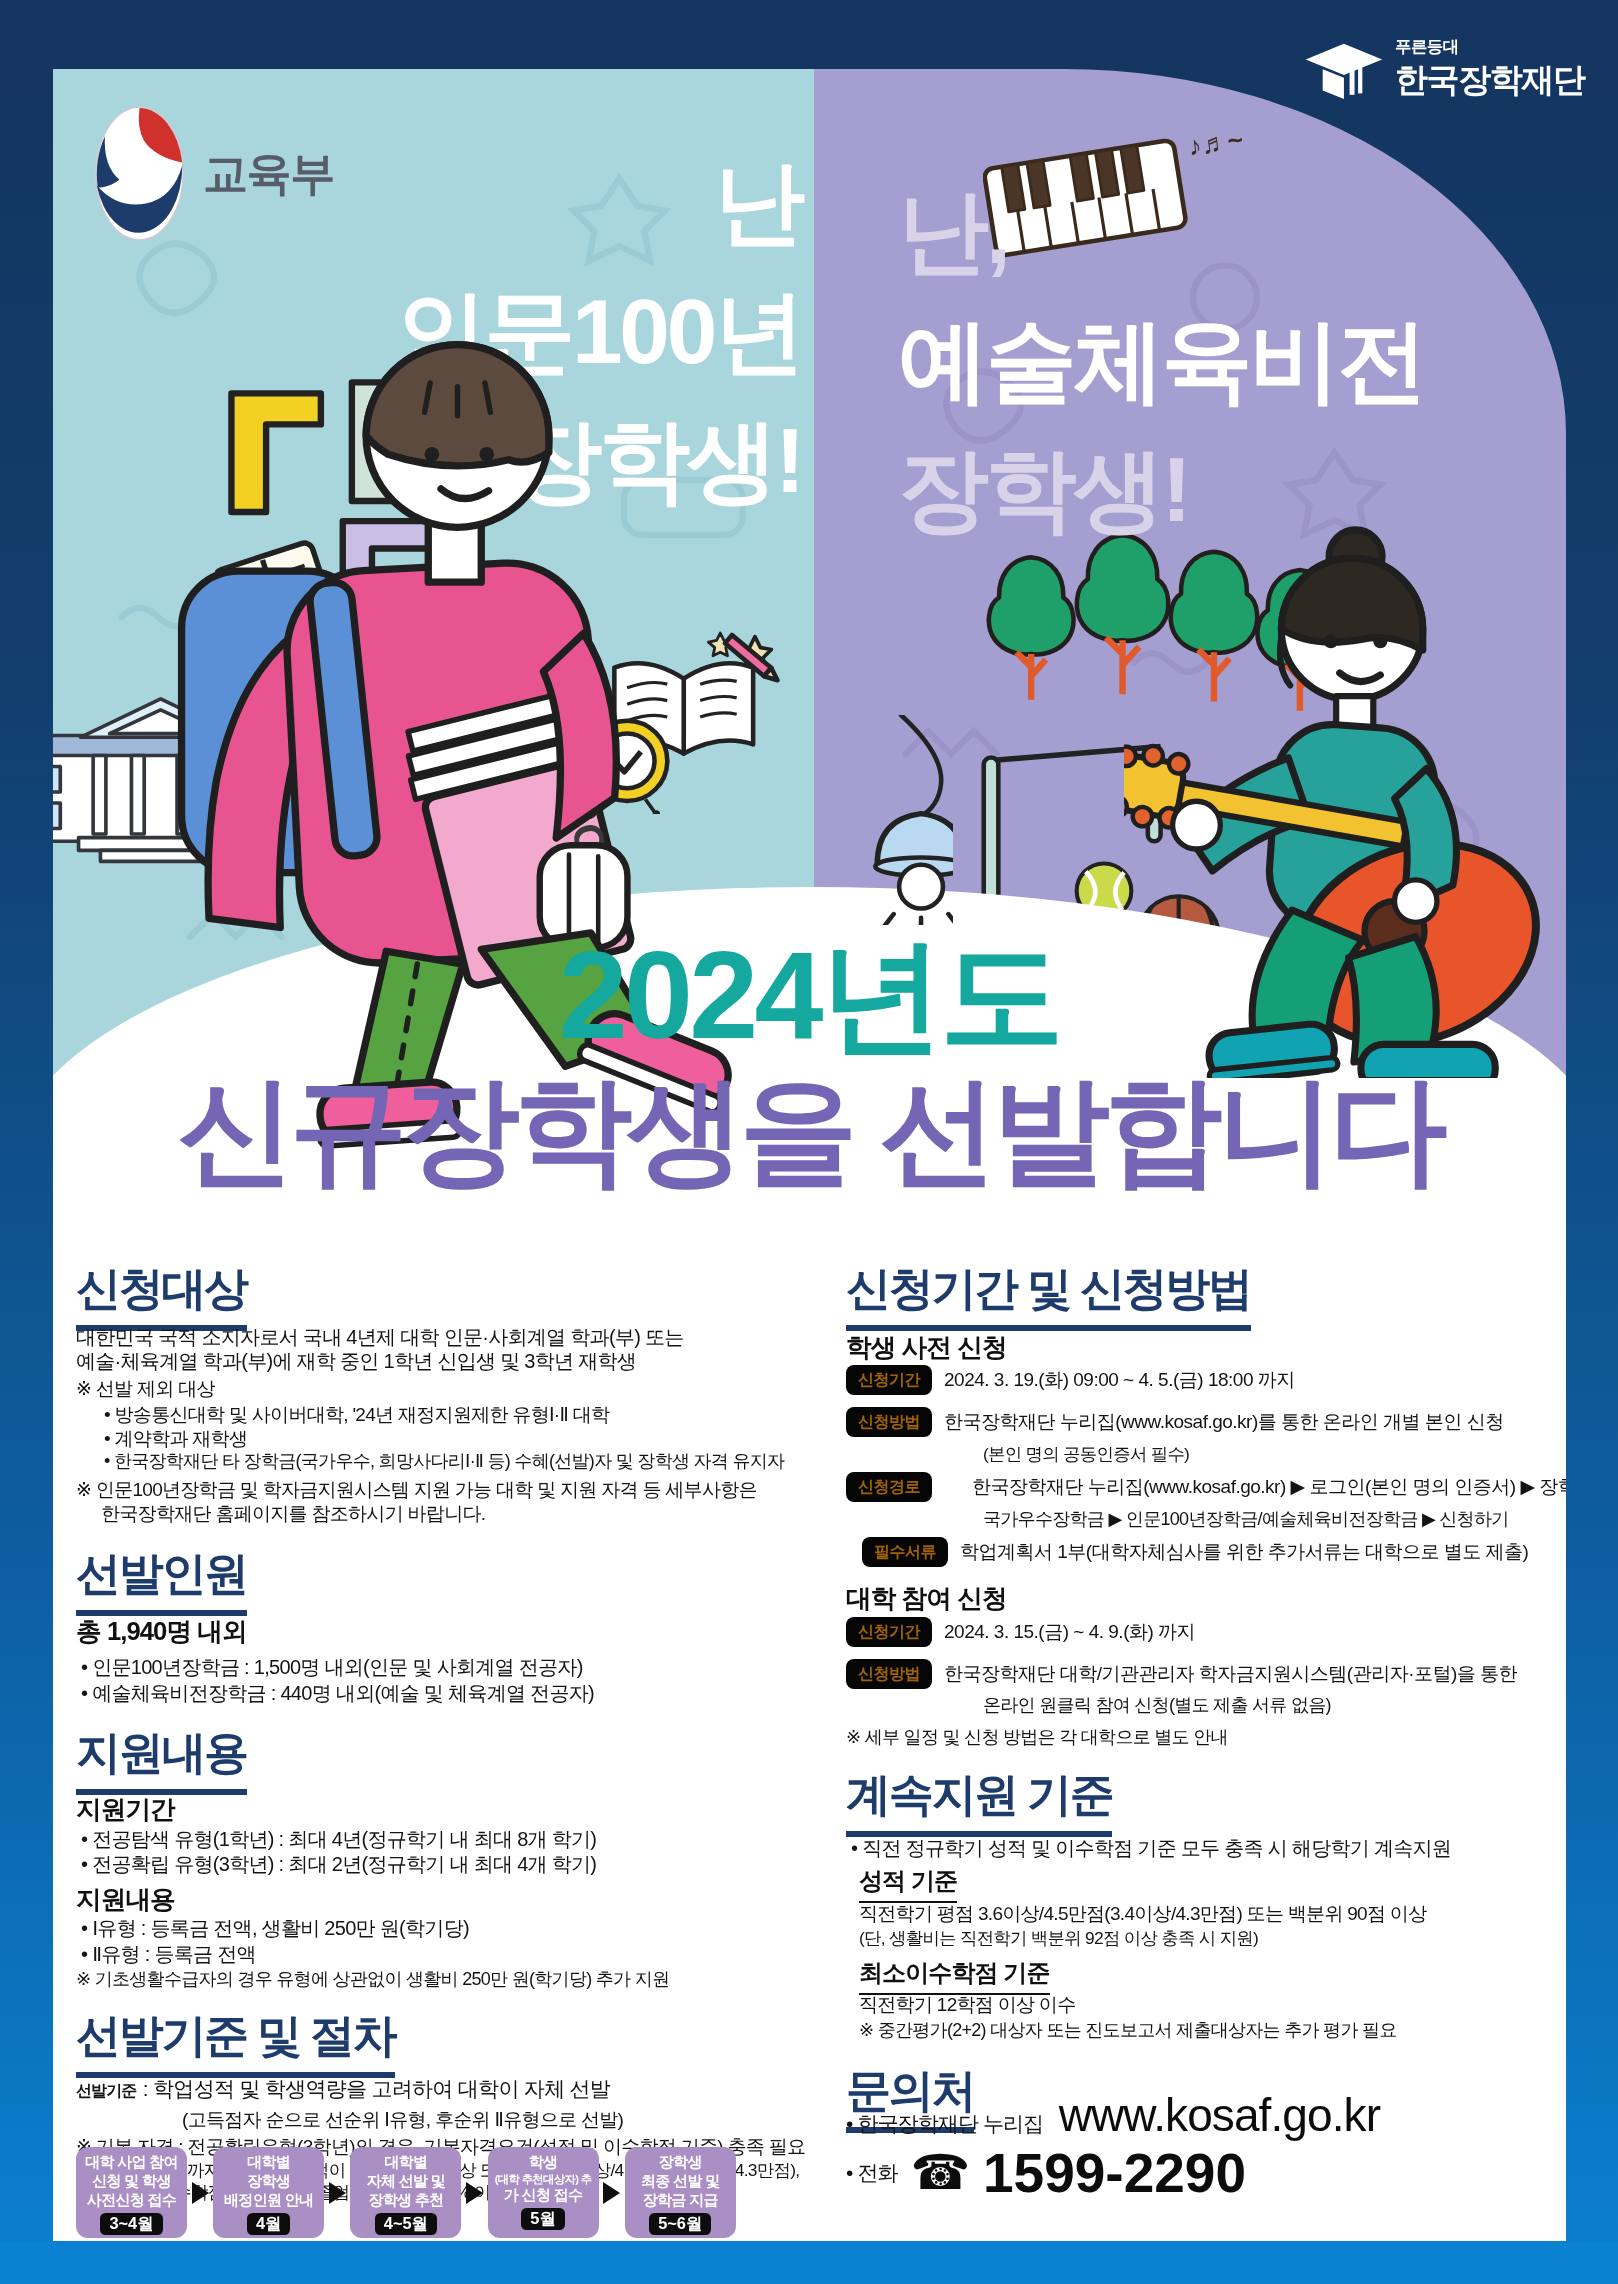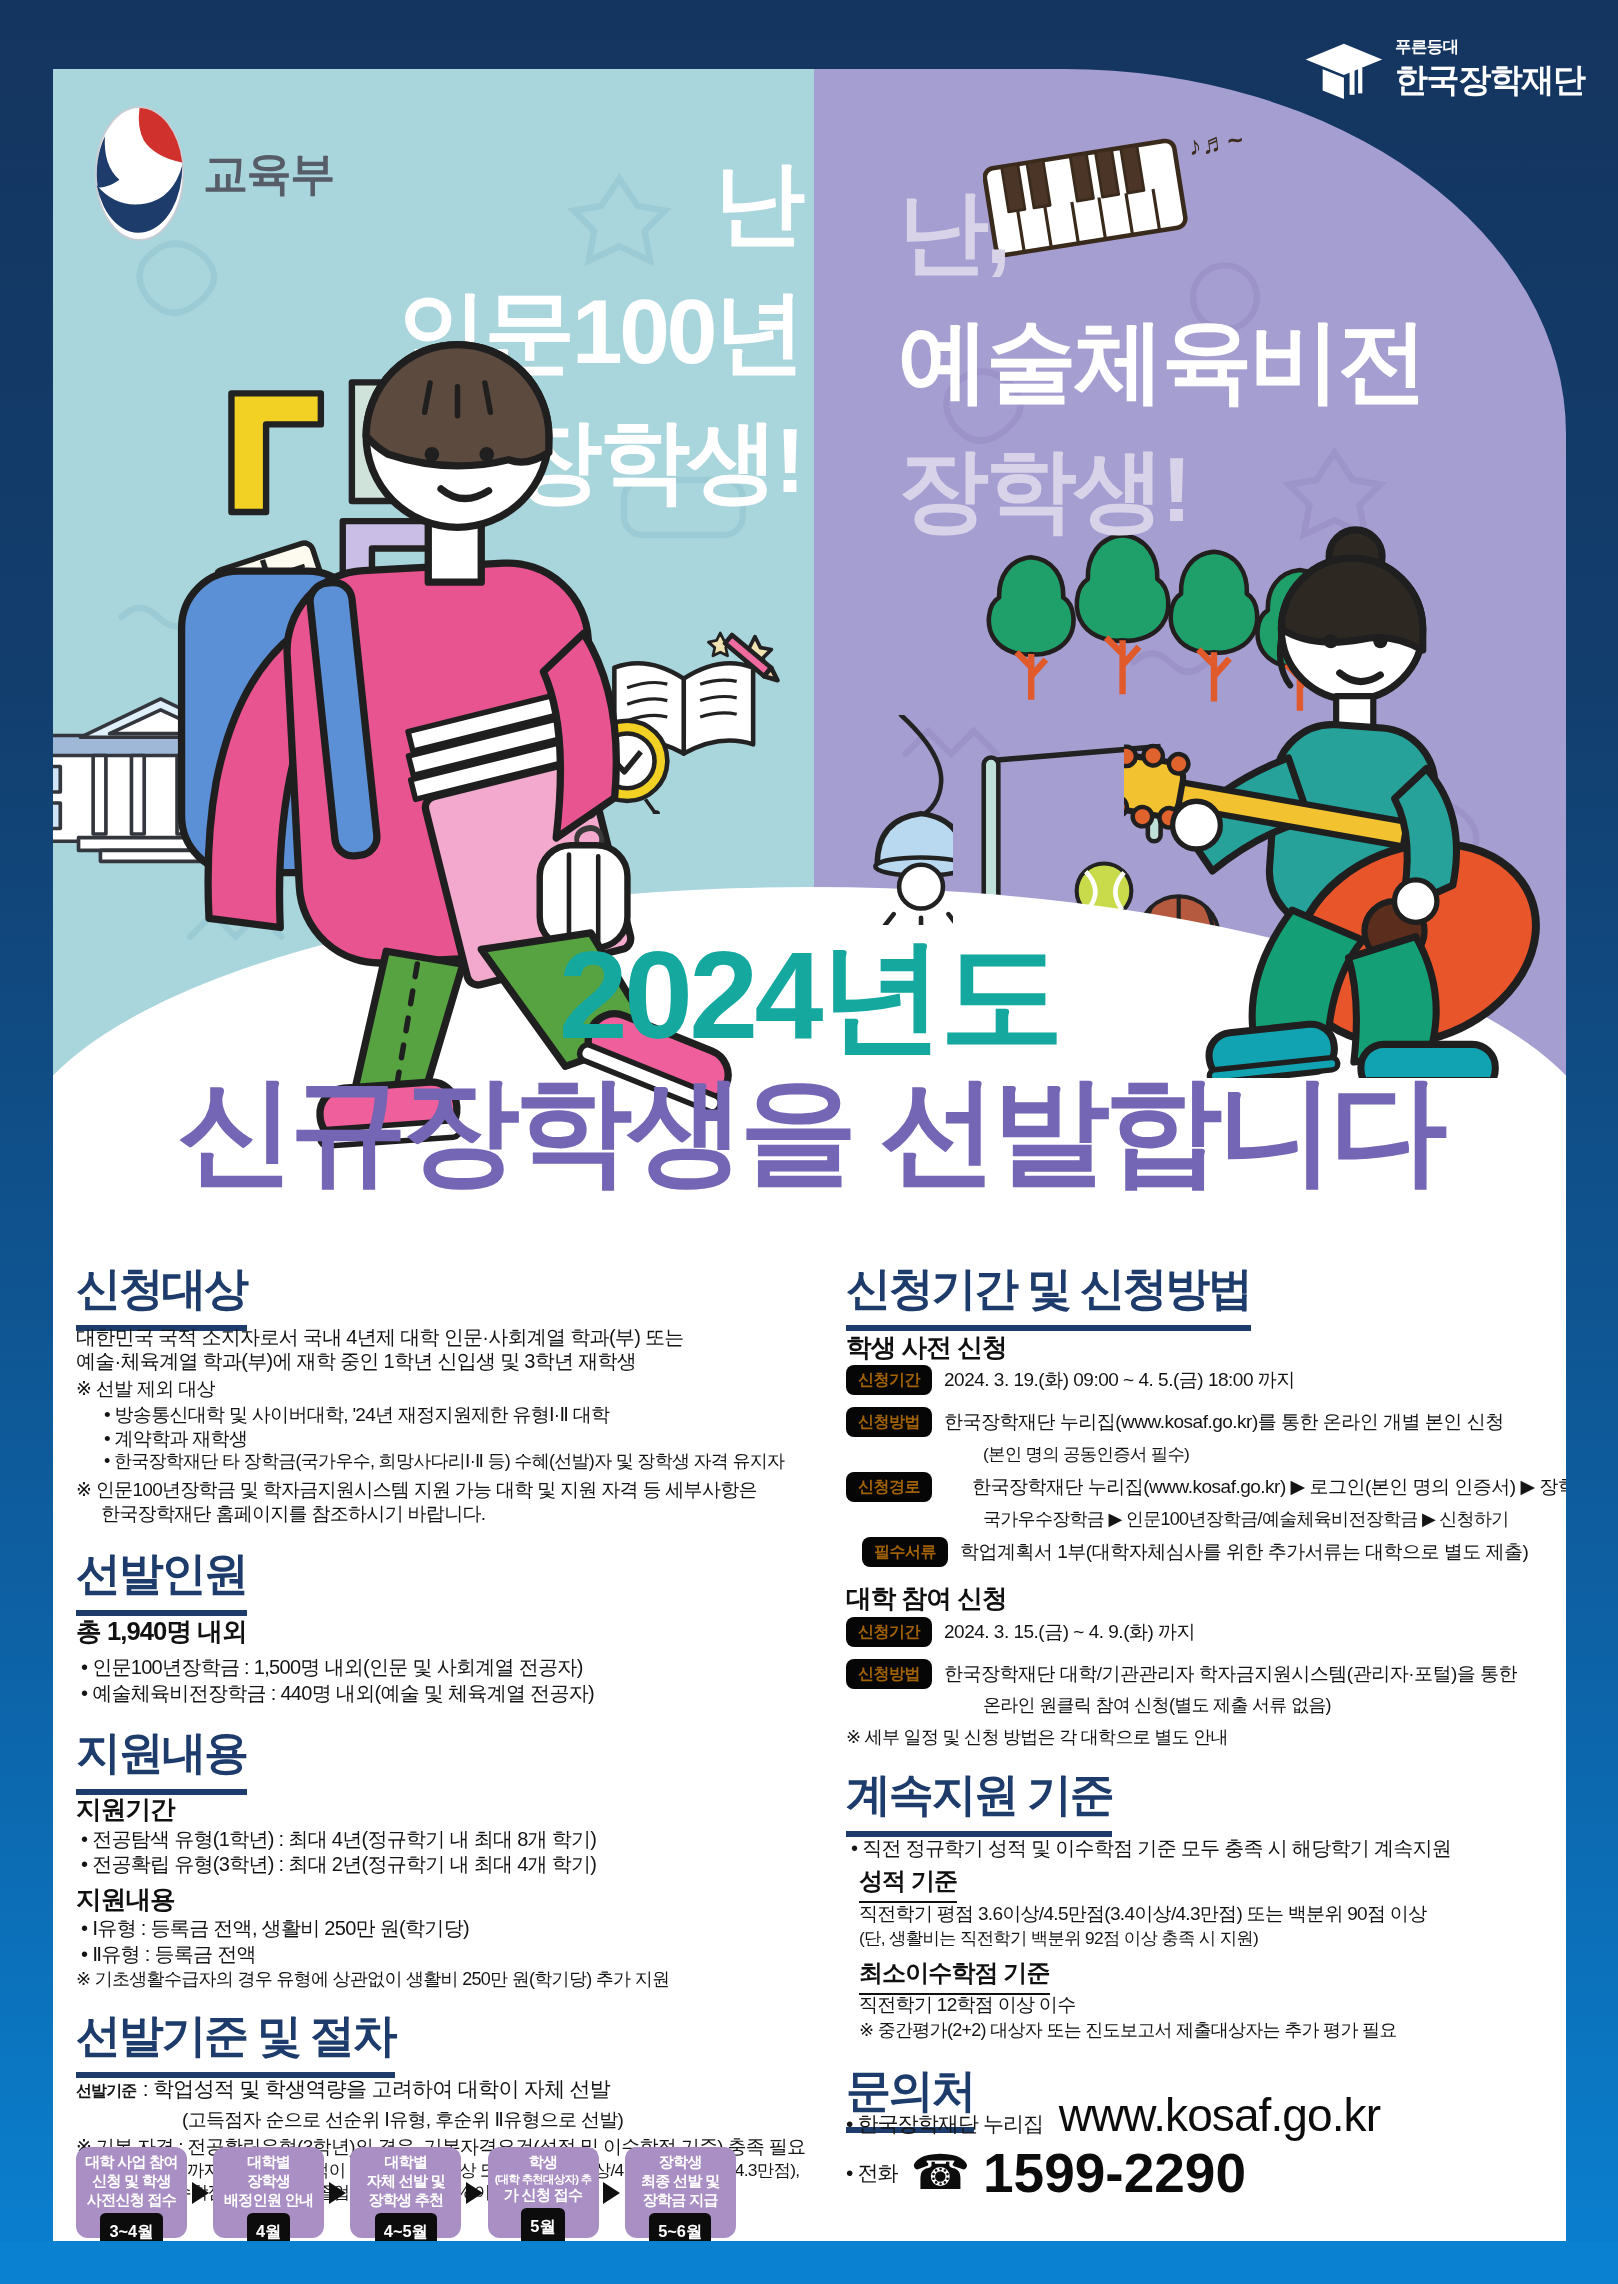--- a/index.html
+++ b/index.html
@@ -40,21 +40,21 @@
   .critrow{position:absolute;display:flex;align-items:baseline;gap:6.4px;white-space:nowrap;}
   .critlab{font-size:16px;font-weight:700;letter-spacing:-0.9px;}
   .crittxt{font-size:21px;letter-spacing:-0.7px;}
   
   .steps{position:absolute;left:23px;top:2078px;display:flex;align-items:center;}
   .step{width:111px;height:91px;background:#a98fc3;border-radius:12px;color:#fff;text-align:center;
     padding-top:6.4px;box-sizing:border-box;flex:none;}
   .step .l{font-size:15px;font-weight:700;line-height:1.25;letter-spacing:-0.7px;white-space:nowrap;}
   .step .sm{font-size:11.4px;}
   .date{display:inline-block;background:#0c0c0c;color:#fff;font-size:16.4px;font-weight:700;
-    padding:8px 9px;border-radius:5.5px;margin-top:3.2px;}
+    padding:0 9px;border-radius:5.5px;margin-top:3.2px;}
   .arr{width:0;height:0;border-left:17.4px solid #101010;border-top:11.4px solid transparent;
     border-bottom:11.4px solid transparent;margin:0 4.6px;flex:none;}
   
   .webrow{position:absolute;left:793px;top:2019px;display:flex;align-items:baseline;gap:15.5px;white-space:nowrap;}
   .weblabel{font-size:21px;letter-spacing:-0.9px;}
   .webval{font-size:46px;letter-spacing:-0.9px;color:#0c0c0c;}
   .telrow{position:absolute;left:793px;top:2072px;display:flex;align-items:center;gap:12.8px;white-space:nowrap;}
   .telicon{font-size:48px;line-height:1;color:#0c0c0c;}
   .telval{font-size:55px;font-weight:800;color:#0c0c0c;}
   

